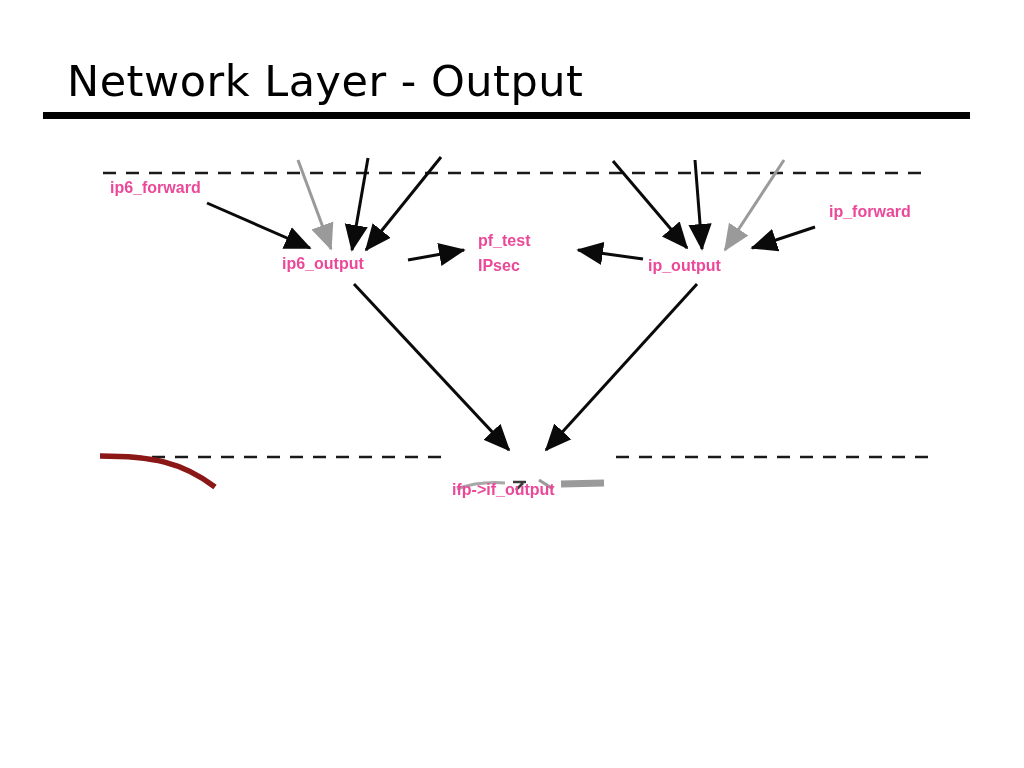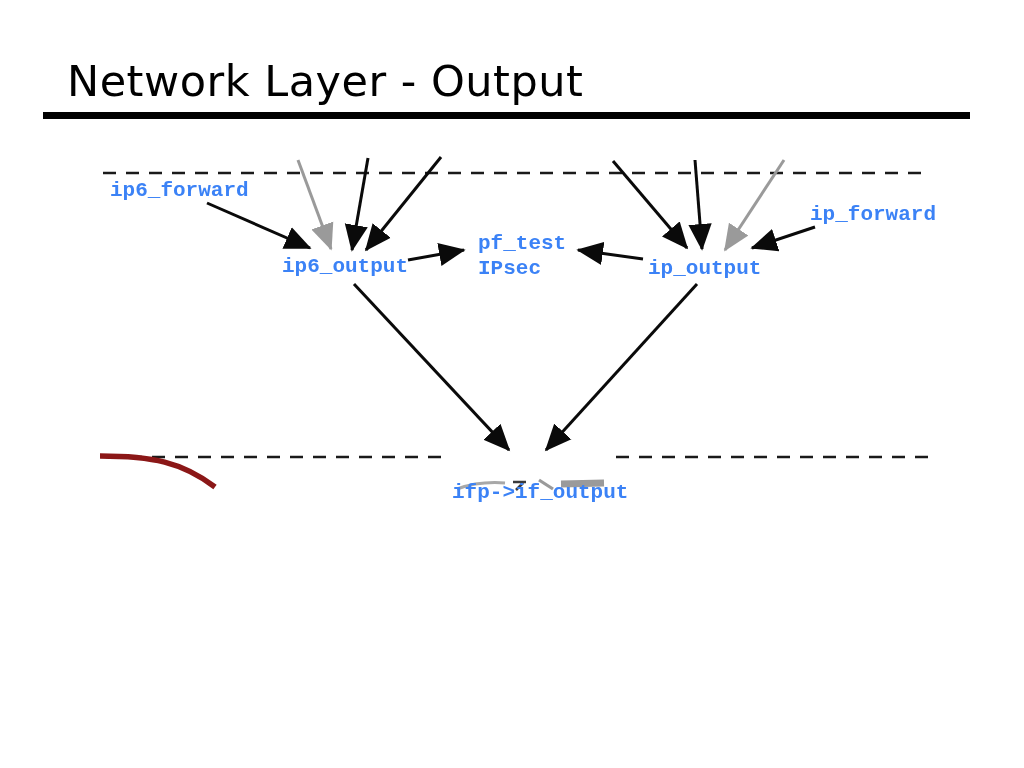--- a/index.html
+++ b/index.html
@@ -28,29 +28,29 @@
     background:#000;
   }
   .diagram{
     position:absolute;inset:0;
   }
   .diagram svg{
     position:absolute;left:0;top:0;
   }
   .lbl{
     position:absolute;
-    font-family:Liberation Mono, monospace;
+    font-family:Liberation Sans, sans-serif;
     font-weight:bold;
-    font-size:21px;
+    font-size:16px;
     line-height:1.0;
-    color:#3b82f6;
+    color:#ec4899;
     white-space:nowrap;
   }
   .lbl-ip6-forward{left:110px;top:180px;}
-  .lbl-ip-forward {left:810px;top:204px;}
+  .lbl-ip-forward {left:829px;top:204px;}
   .lbl-ip6-output {left:282px;top:256px;}
   .lbl-ip-output  {left:648px;top:258px;}
   .lbl-pf-test    {left:478px;top:233px;}
   .lbl-ipsec      {left:478px;top:258px;}
   .lbl-if-output  {left:452px;top:458px;margin-top:24px;}
 </style>
 </head>
 <body>
 
 <div class="slide">

